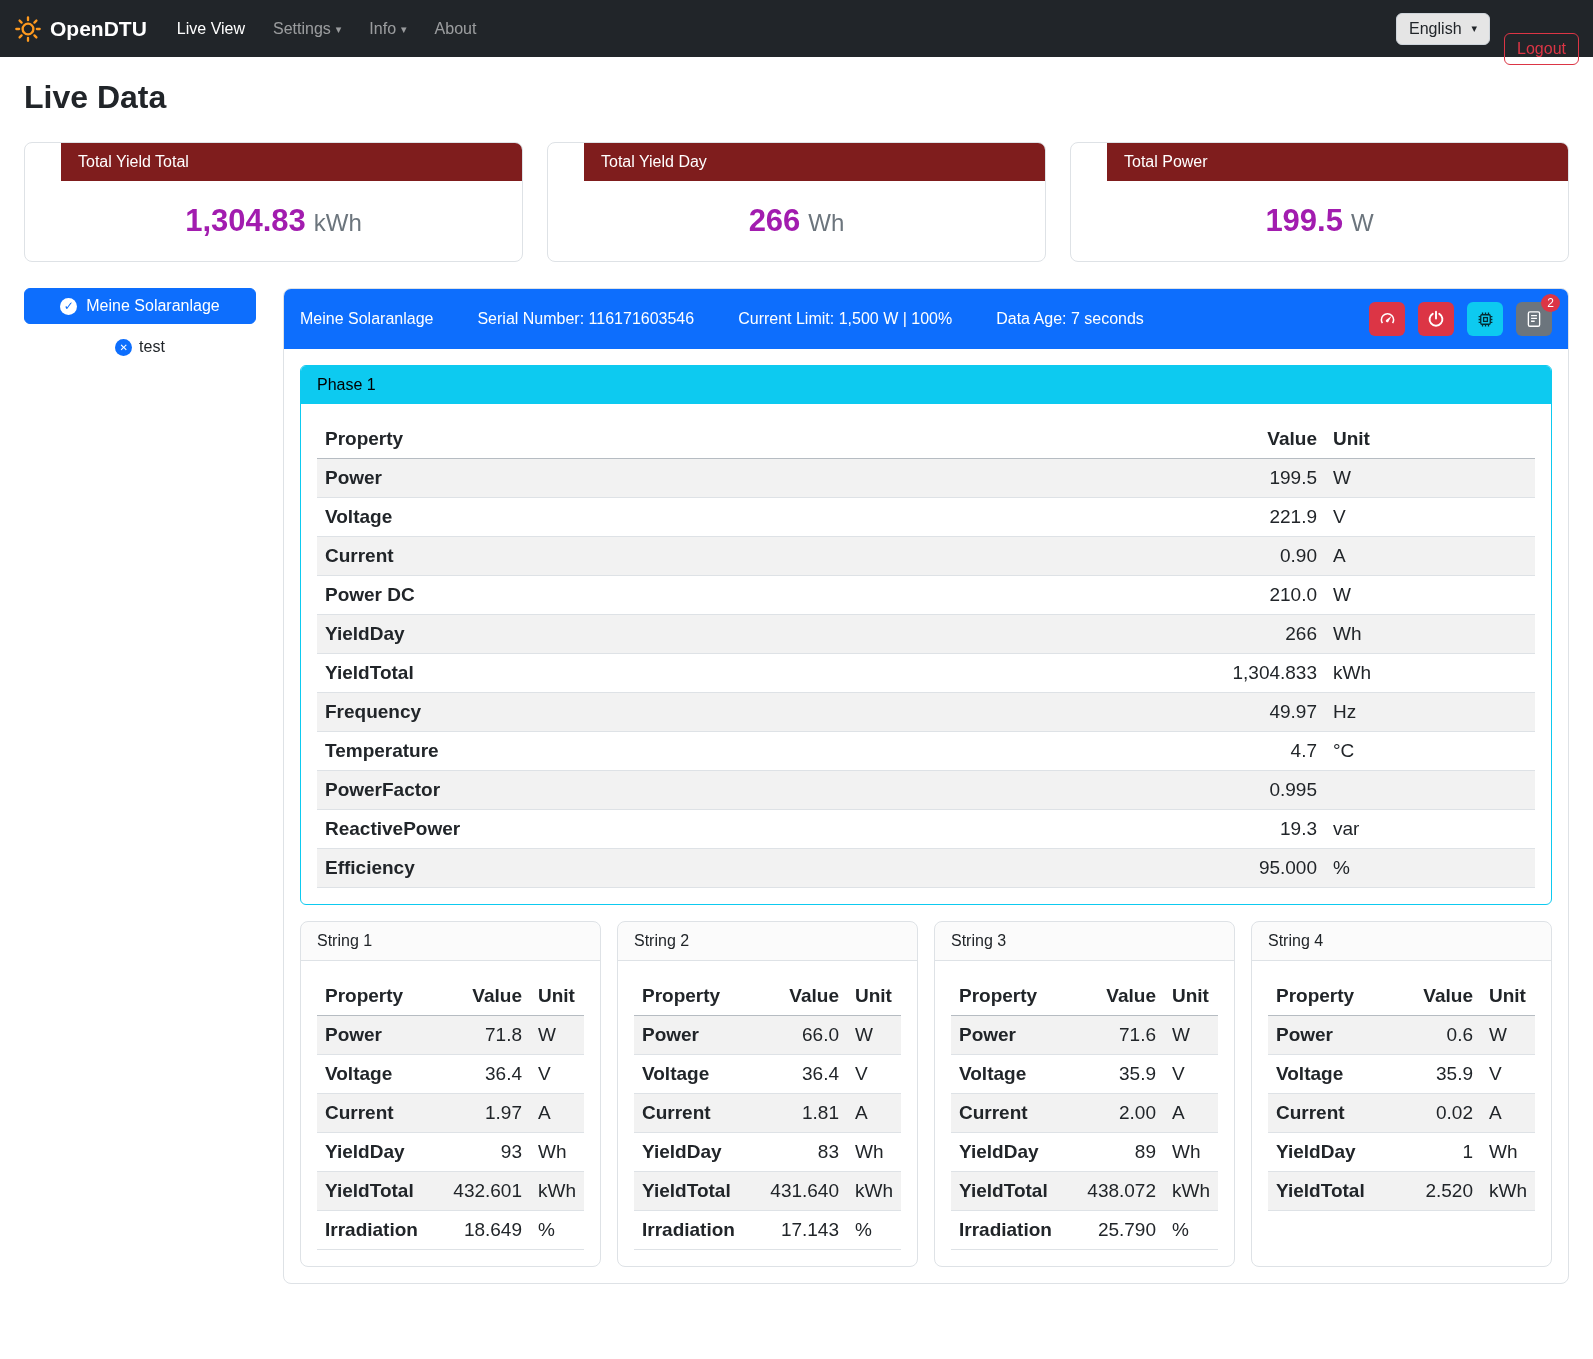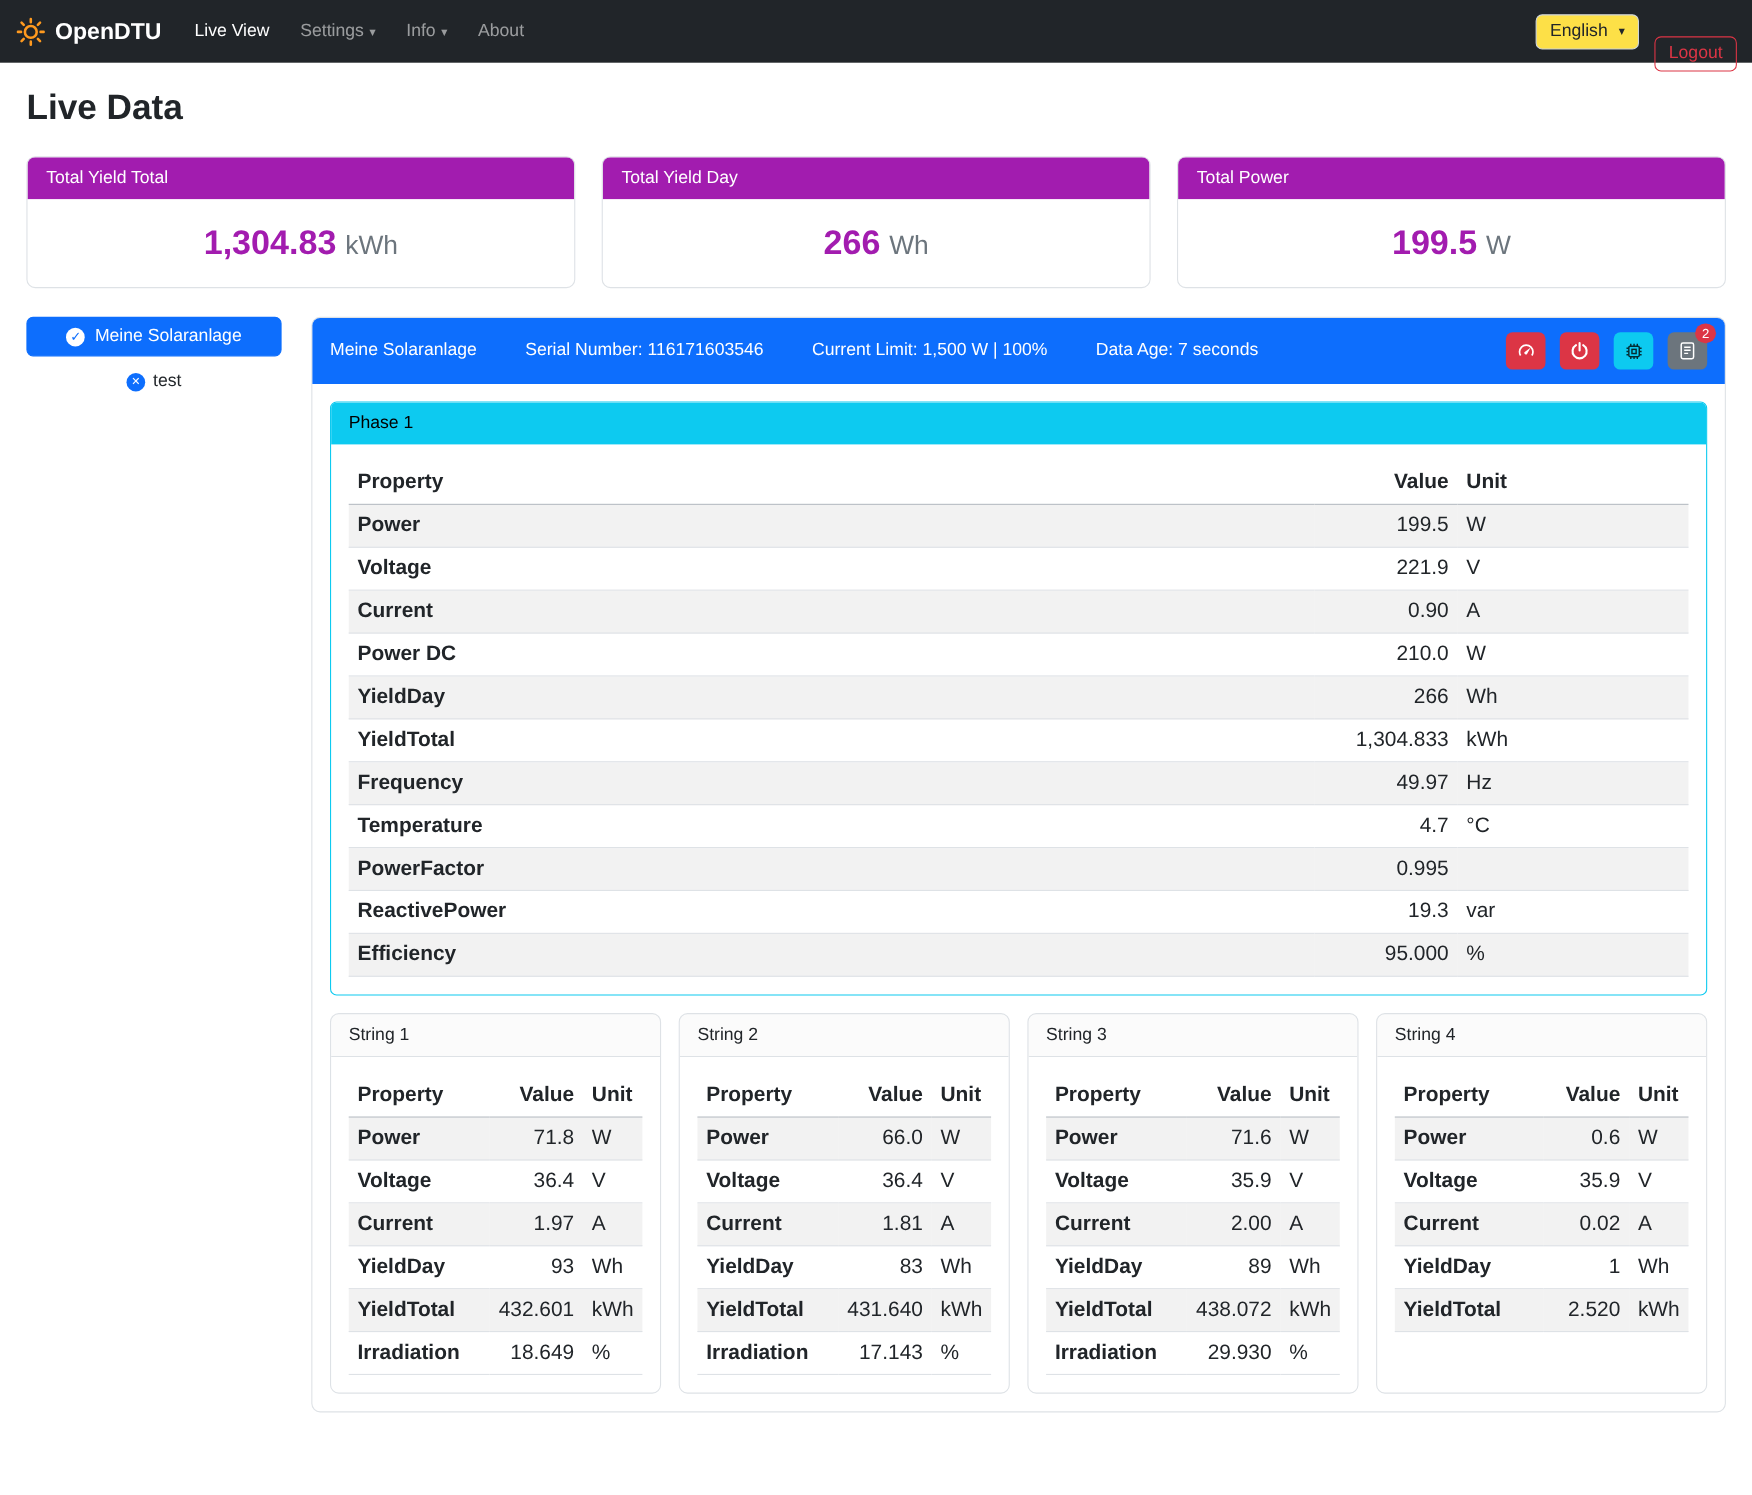--- a/index.html
+++ b/index.html
@@ -18,37 +18,37 @@
     align-items: center;
     padding: 0 14px;
   }
   .brand { display: flex; align-items: center; gap: 8px; color: #fff; font-size: 21px; font-weight: 600; margin-right: 18px; }
   .nav-links { display: flex; align-items: center; gap: 4px; flex: 1; }
   .nav-link { color: rgba(255,255,255,0.55); font-size: 16px; padding: 8px 12px; cursor: pointer; border-radius: 4px; display: flex; align-items: center; gap: 5px; }
   .nav-link.active { color: #fff; }
   .nav-link .caret { font-size: 11px; margin-top: 2px; }
   .nav-right { display: flex; align-items: center; gap: 14px; }
   .lang-btn {
-    background: #fde047; color: #212529; border: 1px solid #ced4da; border-radius: 6px;
+    background: #e5e5e5; color: #212529; border: 1px solid #ced4da; border-radius: 6px;
     font-size: 16px; padding: 6px 12px; display: flex; align-items: center; gap: 10px; cursor: pointer;
     font-family: inherit;
     justify-content: flex-end;
   }
   .lang-btn .caret { font-size: 11px; color: #212529; }
   .logout-btn {
     background: transparent; color: #dc3545; border: 1px solid #dc3545; border-radius: 6px;
     font-size: 16px; padding: 6px 12px; cursor: pointer; font-family: inherit; margin-top: 40px;
   }
   
   .container { padding: 10px 24px 24px 24px; }
   h1.page-title { font-size: 32px; font-weight: 600; margin: 12px 0 26px 0; }
   
   .summary-row { display: grid; grid-template-columns: repeat(3, 1fr); gap: 24px; margin-bottom: 26px; }
   .card { border: 1px solid #dee2e6; border-radius: 8px; background: #fff; overflow: hidden; }
-  .card-header-green { background: #a21caf; color: #fff; font-size: 16px; padding: 10px 17px; }
+  .card-header-green { background: #7f1d1d; color: #fff; font-size: 16px; padding: 10px 17px; margin-left: 36px; }
   .summary-body { padding: 22px 16px; text-align: center; }
   .summary-value { font-size: 31px; font-weight: 600; color: #a21caf; }
   .summary-unit { font-size: 24px; color: #6c757d; margin-left: 8px; font-weight: 400; }
   
   .main-row { display: grid; grid-template-columns: 232px 1fr; gap: 27px; align-items: start; }
   
   .inv-select-btn {
     width: 100%; background: #0d6efd; border: 1px solid #0d6efd; color: #fff; font-size: 16px;
     border-radius: 6px; padding: 8px 10px; display: flex; align-items: center; justify-content: center;
     gap: 9px; cursor: pointer; font-family: inherit;
@@ -420,21 +420,21 @@
                   <td class="col-value">89</td>
                   <td class="col-unit">Wh</td>
                 </tr>
                   <tr>
                   <th>YieldTotal</th>
                   <td class="col-value">438.072</td>
                   <td class="col-unit">kWh</td>
                 </tr>
                   <tr>
                   <th>Irradiation</th>
-                  <td class="col-value">29.930</td>
+                  <td class="col-value">25.790</td>
                   <td class="col-unit">%</td>
                 </tr>
                 </tbody>
             </table>
           </div>
         </div>
 
         <div class="string-card">
           <div class="string-header">String 4</div>
           <div class="string-body">

